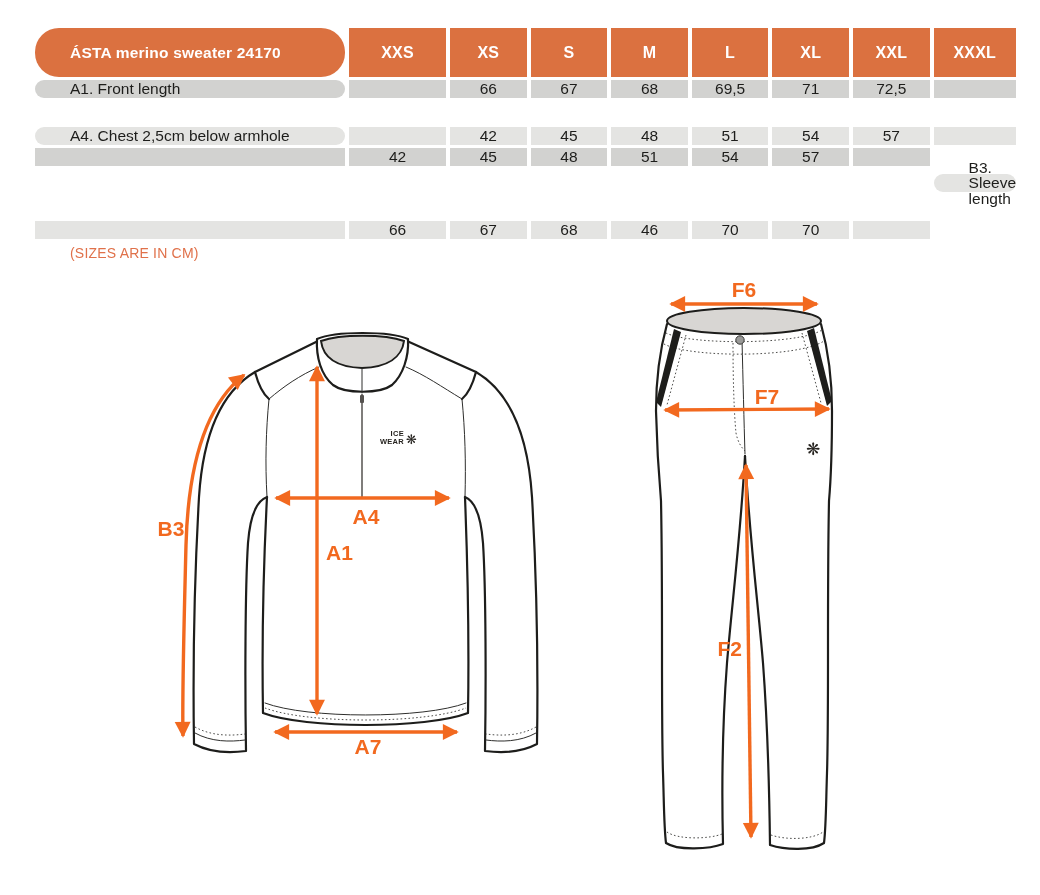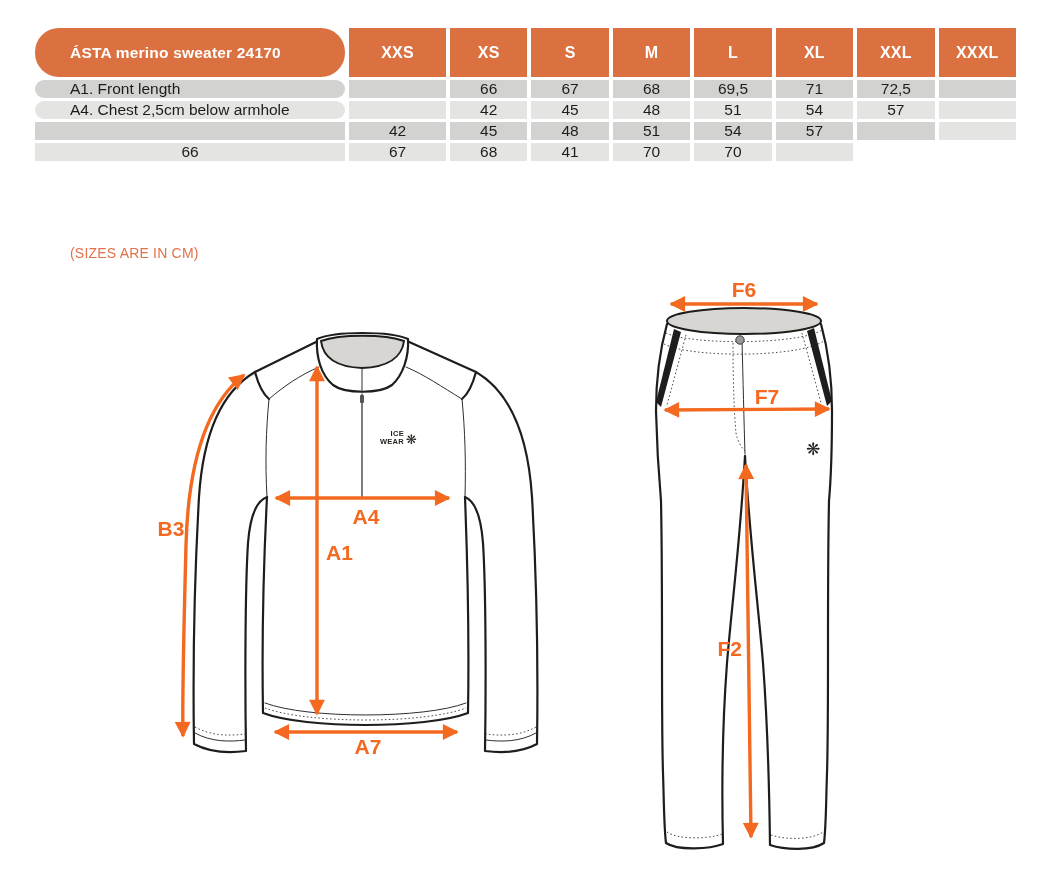--- a/index.html
+++ b/index.html
@@ -31,21 +31,21 @@
     font-size:16px;line-height:1;
   }
   .cell.head{
     background:var(--header-orange);
     color:#ffffff;font-weight:bold;height:49px;letter-spacing:.2px;
   }
   .cell.head.label-cell{justify-content:flex-start;padding-left:35px;font-size:15.5px;}
   .cell.val{height:18px;font-size:15.5px;}
   .cell.label-cell{justify-content:flex-start;padding-left:35px;border-radius:24px;}
   .r-dark{background:var(--row-dark);}
-  .r-light{background:var(--row-light);}
+  .r-light{background:var(--row-light);margin-top:26px;}
   
   .note{
     position:absolute;left:70px;top:245px;
     color:var(--note-orange);font-size:14px;font-weight:400;letter-spacing:.2px;
   }
   
   .sweater-svg{position:absolute;left:145px;top:295px;}
   .pants-svg{position:absolute;left:630px;top:283px;}
   .garment{fill:none;stroke:var(--line-dark);stroke-width:2.2;stroke-linecap:round;stroke-linejoin:round;}
   .garment-thin{fill:none;stroke:#2e2e2c;stroke-width:1;stroke-linecap:round;}
@@ -105,25 +105,26 @@
 
     <div class="cell val r-dark"></div>
     <div class="cell val r-dark">42</div>
     <div class="cell val r-dark">45</div>
     <div class="cell val r-dark">48</div>
     <div class="cell val r-dark">51</div>
     <div class="cell val r-dark">54</div>
     <div class="cell val r-dark">57</div>
     <div class="cell val r-dark"></div>
 
+    <div class="cell val r-light label-cell">B3. Sleeve length</div>
     <div class="cell val r-light"></div>
     <div class="cell val r-light">66</div>
     <div class="cell val r-light">67</div>
     <div class="cell val r-light">68</div>
-    <div class="cell val r-light">41</div>
+    <div class="cell val r-light">46</div>
     <div class="cell val r-light">70</div>
     <div class="cell val r-light">70</div>
     <div class="cell val r-light"></div>
   </div>
 
   <div class="note">(SIZES ARE IN CM)</div>
 
   <svg class="sweater-svg" width="420" height="480" viewBox="0 0 420 480">
     <defs>
       <marker id="ahS" viewBox="0 0 10 10" refX="8.5" refY="5" markerWidth="5.2" markerHeight="5.2" orient="auto-start-reverse">

